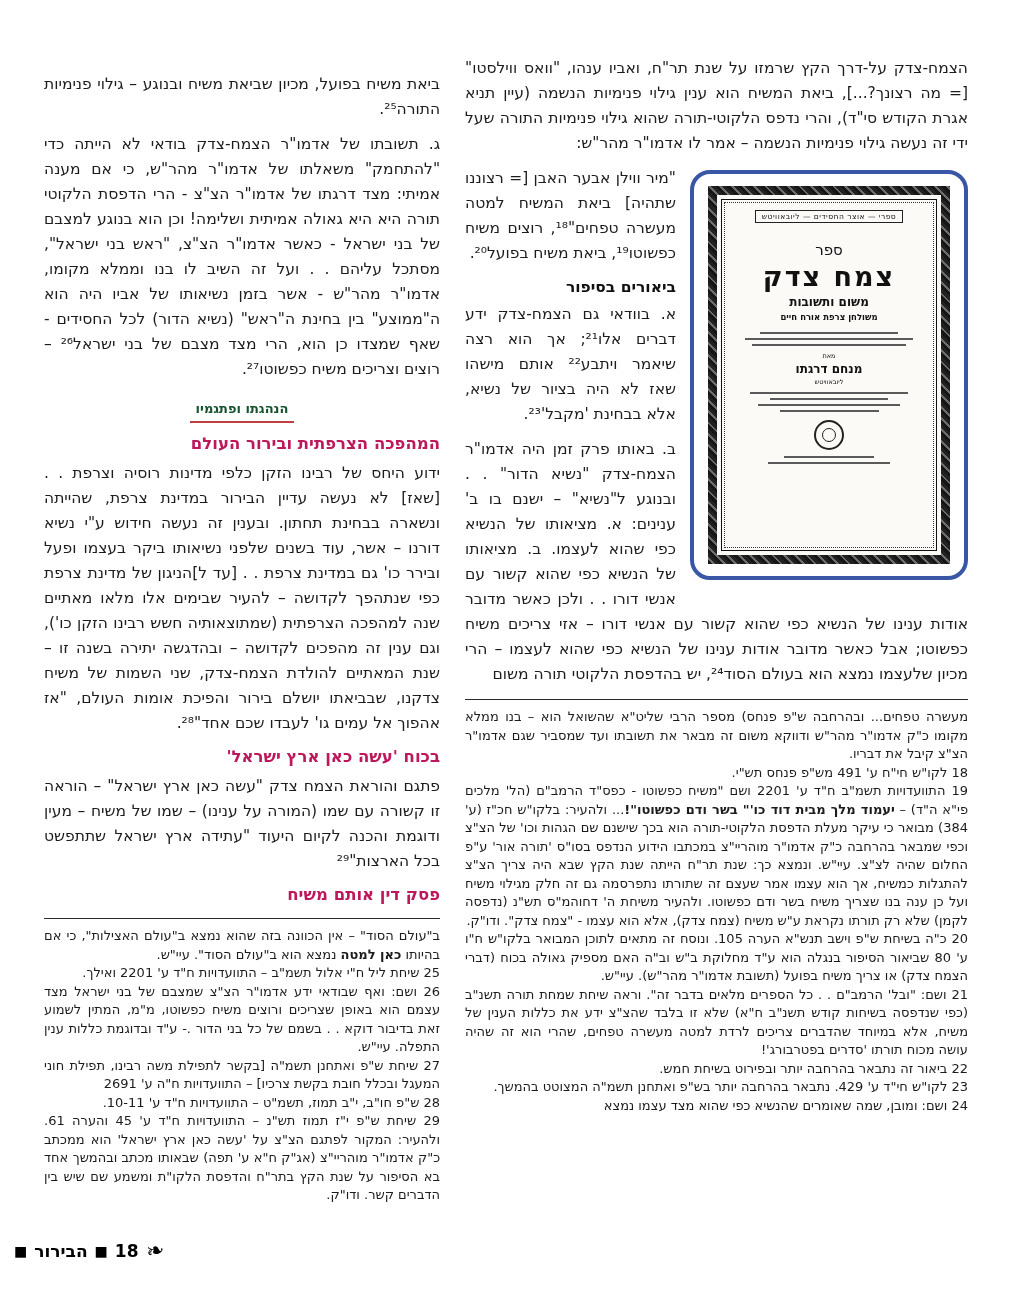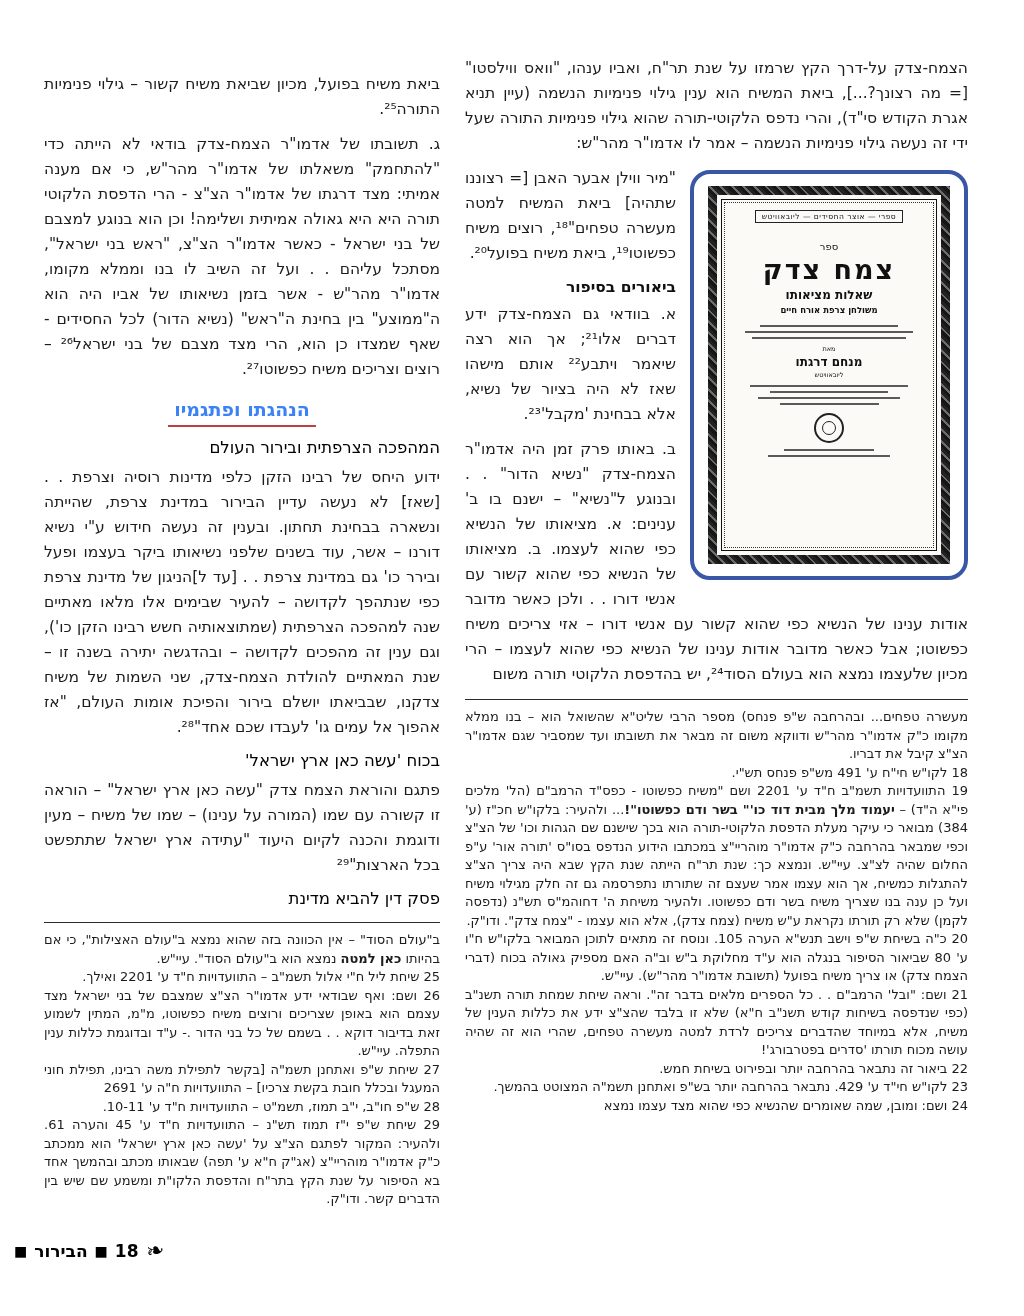--- a/index.html
+++ b/index.html
@@ -7,25 +7,25 @@
     position:relative;width:1024px;height:1316px;margin:0 auto;
     background:#ffffff;overflow:hidden;
     font-family:"DejaVu Sans","Liberation Sans",sans-serif;
     color:#1c1c1c;direction:rtl;
   }
   .content{display:flex;flex-direction:row;padding:56px 56px 0 44px;gap:25px;}
   .col{display:block;}
   .col-right{width:508px;}
   .col-left{width:400px;padding-top:16px;}
   p.body{margin:0 0 10px 0;font-size:15.5px;line-height:25px;text-align:justify;}
-  h3.subhead{margin:6px 0 6px 0;font-size:16.5px;line-height:22px;font-weight:normal;color:#000000;}
+  h3.subhead{margin:6px 0 6px 0;font-size:16.5px;line-height:22px;font-weight:bold;color:#be185d;}
   h3.inline-head{margin:12px 0 6px 0;font-size:15.5px;font-weight:bold;color:#111;}
   .main-heading{text-align:center;margin:16px 0 10px 0;}
   .main-heading span{
-    display:inline-block;font-size:19px;font-weight:bold;color:#3b82f6;
+    display:inline-block;font-size:13px;font-weight:bold;color:#14532d;
     padding:0 6px 5px 6px;border-bottom:2px solid #bf4040;
   }
   .fn-divider{border:0;border-top:1.5px solid #2a2a2a;width:100%;margin:12px 0 8px 0;}
   .footnotes p{margin:0;font-size:13px;line-height:18.5px;text-align:justify;}
   .fn-bold{font-weight:bold;}
   
   .cover-wrap{
     float:right;width:278px;height:410px;margin:4px 0 10px 14px;
     border:4px solid #3a57a7;border-radius:20px;background:#fff;
     box-sizing:border-box;padding:12px 14px;
@@ -41,21 +41,21 @@
     outline:1px dotted #333;outline-offset:-4px;
     display:flex;flex-direction:column;align-items:center;
     padding:10px 8px 6px 8px;text-align:right;
     font-family:"DejaVu Serif","DejaVu Sans",serif;color:#111;
   }
   .cover-banner{
     font-size:7.5px;border:1px solid #222;padding:1px 6px;margin-bottom:10px;
     letter-spacing:.5px;white-space:nowrap;
   }
   .cover-corners{display:flex;justify-content:space-between;width:92%;font-size:6px;color:#333;margin-bottom:8px;}
-  .cover-sefer{font-size:10px;margin-bottom:2px;}
+  .cover-sefer{font-size:15px;margin-bottom:2px;}
   .cover-title{font-size:27px;font-weight:bold;letter-spacing:2px;margin:0 0 3px 0;}
   .cover-sub{font-size:12px;font-weight:bold;margin-bottom:3px;}
   .cover-sub2{font-size:8.5px;font-weight:bold;margin-bottom:8px;}
   .microline{background:#5a5a5a;height:2px;margin:2px auto;}
   .cover-author-intro{font-size:6.5px;margin-top:4px;}
   .cover-author{font-size:12px;font-weight:bold;margin:2px 0;}
   .cover-city{font-size:6.5px;margin-bottom:4px;}
   .cover-seal{
     width:26px;height:26px;border:2px double #222;border-radius:50%;
     margin:6px auto 4px auto;display:flex;align-items:center;justify-content:center;
@@ -82,21 +82,21 @@
       <div class="cover-wrap">
         <div class="cover-frame">
           <div class="cover-inner">
             <div class="cover-banner">ספרי — אוצר החסידים — ליובאוויטש</div>
             <div class="cover-corners">
                 <span></span>
                 <span></span>
               </div>
             <div class="cover-sefer">ספר</div>
             <div class="cover-title">צמח צדק</div>
-            <div class="cover-sub">שאלות מציאותו</div>
+            <div class="cover-sub">משום ותשובות</div>
             <div class="cover-sub2">משולחן צרפת אורח חיים</div>
             <div class="microline" style="width:70%"></div>
             <div class="microline" style="width:85%"></div>
             <div class="microline" style="width:78%"></div>
             <div class="cover-author-intro">מאת</div>
             <div class="cover-author">מנחם דרגתו</div>
             <div class="cover-city">ליובאוויטש</div>
             <div class="microline" style="width:80%"></div>
             <div class="microline" style="width:60%"></div>
             <div class="microline" style="width:72%"></div>
@@ -120,34 +120,34 @@
         <p><span>19 התוועדויות תשמ"ב ח"ד ע' 2201 ושם "משיח כפשוטו - כפס"ד הרמב"ם (הל' מלכים פי"א ה"ד) – </span><span class="fn-bold">יעמוד מלך מבית דוד כו'" בשר ודם כפשוטו"!</span><span>... ולהעיר: בלקו"ש חכ"ז (ע' 384) מבואר כי עיקר מעלת הדפסת הלקוטי-תורה הוא בכך שישנם שם הגהות וכו' של הצ"צ וכפי שמבאר בהרחבה כ"ק אדמו"ר מוהריי"צ במכתבו הידוע הנדפס בסו"ס 'תורה אור' ע"פ החלום שהיה לצ"צ. עיי"ש. ונמצא כך: שנת תר"ח הייתה שנת הקץ שבא היה צריך הצ"צ להתגלות כמשיח, אך הוא עצמו אמר שעצם זה שתורתו נתפרסמה גם זה חלק מגילוי משיח ועל כן ענה בנו שצריך משיח בשר ודם כפשוטו. ולהעיר משיחת ה' דחוהמ"ס תש"נ (נדפסה לקמן) שלא רק תורתו נקראת ע"ש משיח (צמח צדק), אלא הוא עצמו - "צמח צדק". ודו"ק.</span></p>
         <p>20 כ"ה בשיחת ש"פ וישב תנש"א הערה 105. ונוסח זה מתאים לתוכן המבואר בלקו"ש ח"ו ע' 80 שביאור הסיפור בנגלה הוא ע"ד מחלוקת ב"ש וב"ה האם מספיק גאולה בכוח (דברי הצמח צדק) או צריך משיח בפועל (תשובת אדמו"ר מהר"ש). עיי"ש.</p>
         <p>21 ושם: "ובל' הרמב"ם . . כל הספרים מלאים בדבר זה". וראה שיחת שמחת תורה תשנ"ב (כפי שנדפסה בשיחות קודש תשנ"ב ח"א) שלא זו בלבד שהצ"צ ידע את כללות הענין של משיח, אלא במיוחד שהדברים צריכים לרדת למטה מעשרה טפחים, שהרי הוא זה שהיה עושה מכוח תורתו 'סדרים בפטרבורג'!</p>
         <p>22 ביאור זה נתבאר בהרחבה יותר ובפירוט בשיחת חמש.</p>
         <p>23 לקו"ש חי"ד ע' 429. נתבאר בהרחבה יותר בש"פ ואתחנן תשמ"ה המצוטט בהמשך.</p>
         <p>24 ושם: ומובן, שמה שאומרים שהנשיא כפי שהוא מצד עצמו נמצא</p>
       </div>
     </div>
 
     <div class="col col-left">
-      <p class="body">ביאת משיח בפועל, מכיון שביאת משיח קשור – גילוי פנימיות התורה²⁵.</p>
+      <p class="body">ביאת משיח בפועל, מכיון שביאת משיח ובנוגע – גילוי פנימיות התורה²⁵.</p>
       <p class="body">ג. תשובתו של אדמו"ר הצמח-צדק בודאי לא הייתה כדי "להתחמק" משאלתו של אדמו"ר מהר"ש, כי אם מענה אמיתי: מצד דרגתו של אדמו"ר הצ"צ - הרי הדפסת הלקוטי תורה היא היא גאולה אמיתית ושלימה! וכן הוא בנוגע למצבם של בני ישראל - כאשר אדמו"ר הצ"צ, "ראש בני ישראל", מסתכל עליהם . . ועל זה השיב לו בנו וממלא מקומו, אדמו"ר מהר"ש - אשר בזמן נשיאותו של אביו היה הוא ה"ממוצע" בין בחינת ה"ראש" (נשיא הדור) לכל החסידים - שאף שמצדו כן הוא, הרי מצד מצבם של בני ישראל²⁶ – רוצים וצריכים משיח כפשוטו²⁷.</p>
 
       <div class="main-heading">
         <span>הנהגתו ופתגמיו</span>
       </div>
 
       <h3 class="subhead">המהפכה הצרפתית ובירור העולם</h3>
       <p class="body">ידוע היחס של רבינו הזקן כלפי מדינות רוסיה וצרפת . . [שאז] לא נעשה עדיין הבירור במדינת צרפת, שהייתה ונשארה בבחינת תחתון. ובענין זה נעשה חידוש ע"י נשיא דורנו – אשר, עוד בשנים שלפני נשיאותו ביקר בעצמו ופעל ובירר כו' גם במדינת צרפת . . [עד ל]הניגון של מדינת צרפת כפי שנתהפך לקדושה – להעיר שבימים אלו מלאו מאתיים שנה למהפכה הצרפתית (שמתוצאותיה חשש רבינו הזקן כו'), וגם ענין זה מהפכים לקדושה – ובהדגשה יתירה בשנה זו – שנת המאתיים להולדת הצמח-צדק, שני השמות של משיח צדקנו, שבביאתו יושלם בירור והפיכת אומות העולם, "אז אהפוך אל עמים גו' לעבדו שכם אחד"²⁸.</p>
 
       <h3 class="subhead">בכוח 'עשה כאן ארץ ישראל'</h3>
       <p class="body">פתגם והוראת הצמח צדק "עשה כאן ארץ ישראל" – הוראה זו קשורה עם שמו (המורה על ענינו) – שמו של משיח – מעין ודוגמת והכנה לקיום היעוד "עתידה ארץ ישראל שתתפשט בכל הארצות"²⁹</p>
 
-      <h3 class="subhead">פסק דין להביא מדינת</h3>
+      <h3 class="subhead">פסק דין אותם משיח</h3>
 
       <hr class="fn-divider">
       <div class="footnotes">
         <p><span>ב"עולם הסוד" – אין הכוונה בזה שהוא נמצא ב"עולם האצילות", כי אם בהיותו </span><span class="fn-bold">כאן למטה</span><span> נמצא הוא ב"עולם הסוד". עיי"ש.</span></p>
         <p>25 שיחת ליל ח"י אלול תשמ"ב – התוועדויות ח"ד ע' 2201 ואילך.</p>
         <p>26 ושם: ואף שבודאי ידע אדמו"ר הצ"צ שמצבם של בני ישראל מצד עצמם הוא באופן שצריכים ורוצים משיח כפשוטו, מ"מ, המתין לשמוע זאת בדיבור דוקא . . בשמם של כל בני הדור .- ע"ד ובדוגמת כללות ענין התפלה. עיי"ש.</p>
         <p>27 שיחת ש"פ ואתחנן תשמ"ה [בקשר לתפילת משה רבינו, תפילת חוני המעגל ובכלל חובת בקשת צרכיו] – התוועדויות ח"ה ע' 2691</p>
         <p>28 ש"פ חו"ב, י"ב תמוז, תשמ"ט – התוועדויות ח"ד ע' 10-11.</p>
         <p>29 שיחת ש"פ י"ז תמוז תש"נ – התוועדויות ח"ד ע' 45 והערה 61. ולהעיר: המקור לפתגם הצ"צ על 'עשה כאן ארץ ישראל' הוא ממכתב כ"ק אדמו"ר מוהריי"צ (אג"ק ח"א ע' תפה) שבאותו מכתב ובהמשך אחד בא הסיפור על שנת הקץ בתר"ח והדפסת הלקו"ת ומשמע שם שיש בין הדברים קשר. ודו"ק.</p>
       </div>

